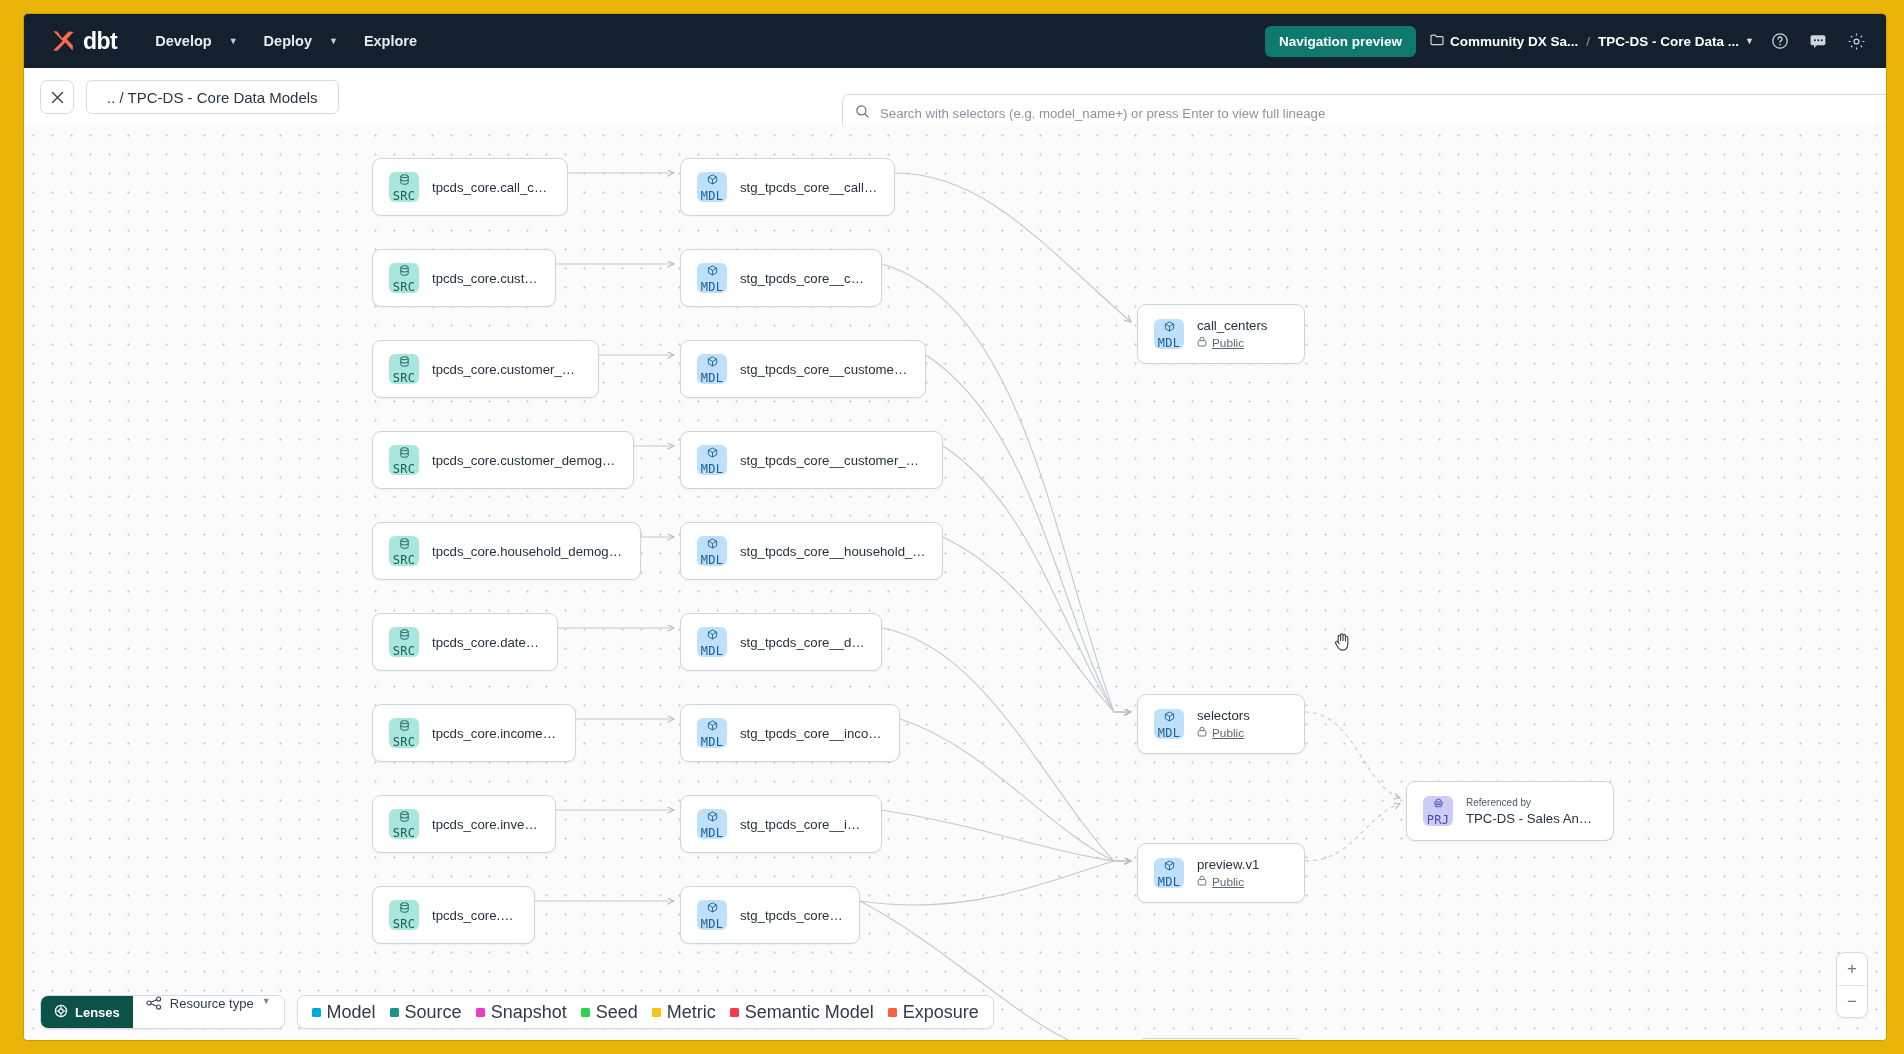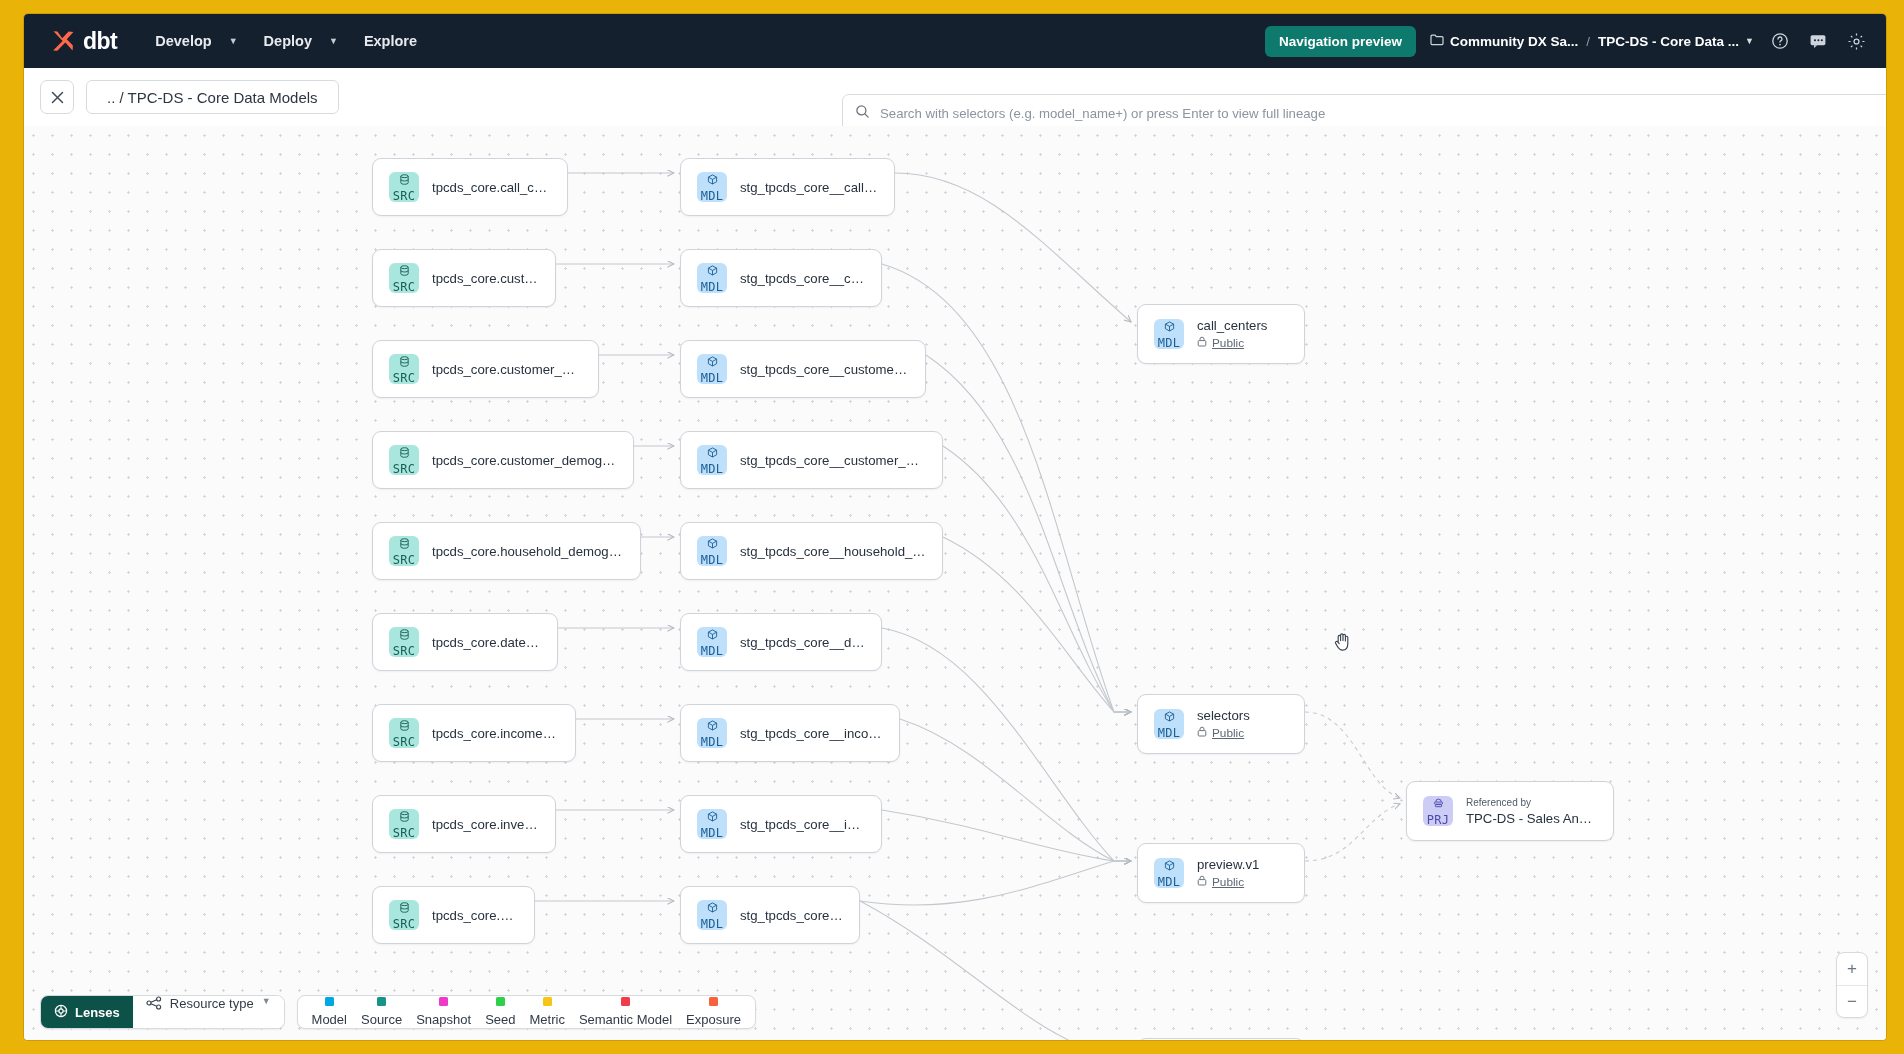--- a/index.html
+++ b/index.html
@@ -178,21 +178,21 @@
     display: flex; align-items: flex-start; gap: 8px;
     padding: 0 13px; font-size: 13px; cursor: pointer;
   }
   .legend {
     height: 34px; background: #fff;
     border: 1px solid #d7dbe0; border-radius: 8px;
     display: flex; align-items: center; gap: 14px;
     padding: 0 14px;
     box-shadow: 0 1px 2px rgba(16,24,40,.06);
   }
-  .legend-item { display: flex; align-items: center; gap: 6px; font-size: 13px; color: #313b47; white-space: nowrap; flex-direction: column; }
+  .legend-item { display: flex; align-items: center; gap: 6px; font-size: 18px; color: #313b47; white-space: nowrap; }
   .swatch { width: 9px; height: 9px; border-radius: 1.5px; flex: 0 0 9px; }
 
   .zoom-ctl {
     position: absolute; right: 18px; bottom: 22px;
     width: 32px; border: 1px solid #d7dbe0; border-radius: 8px;
     background: #fff; overflow: hidden; z-index: 7;
     box-shadow: 0 1px 2px rgba(16,24,40,.06);
   }
   .zoom-ctl div {
     height: 32px; display: flex; align-items: center; justify-content: center;

